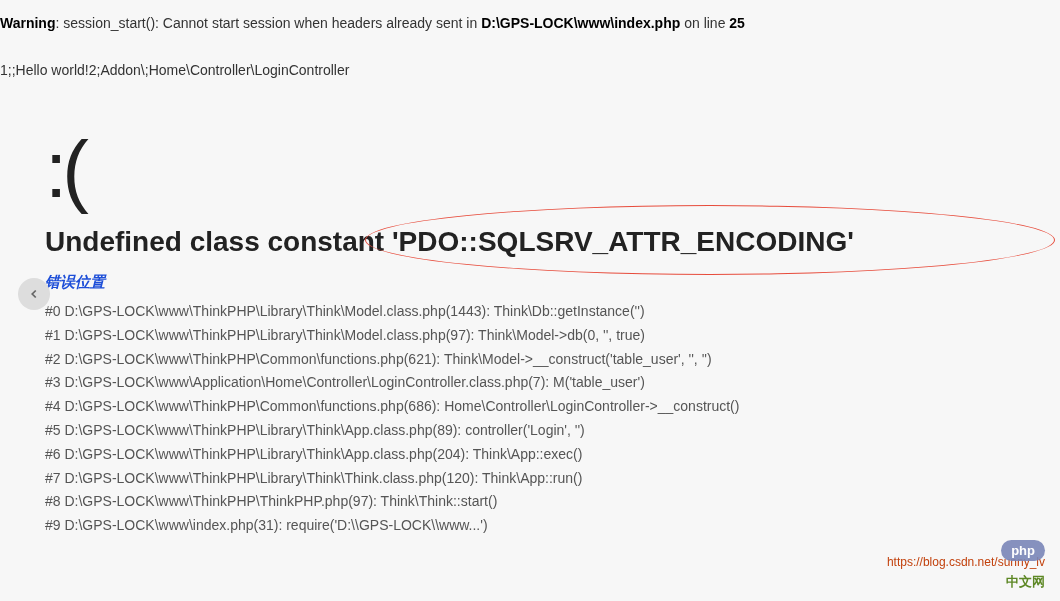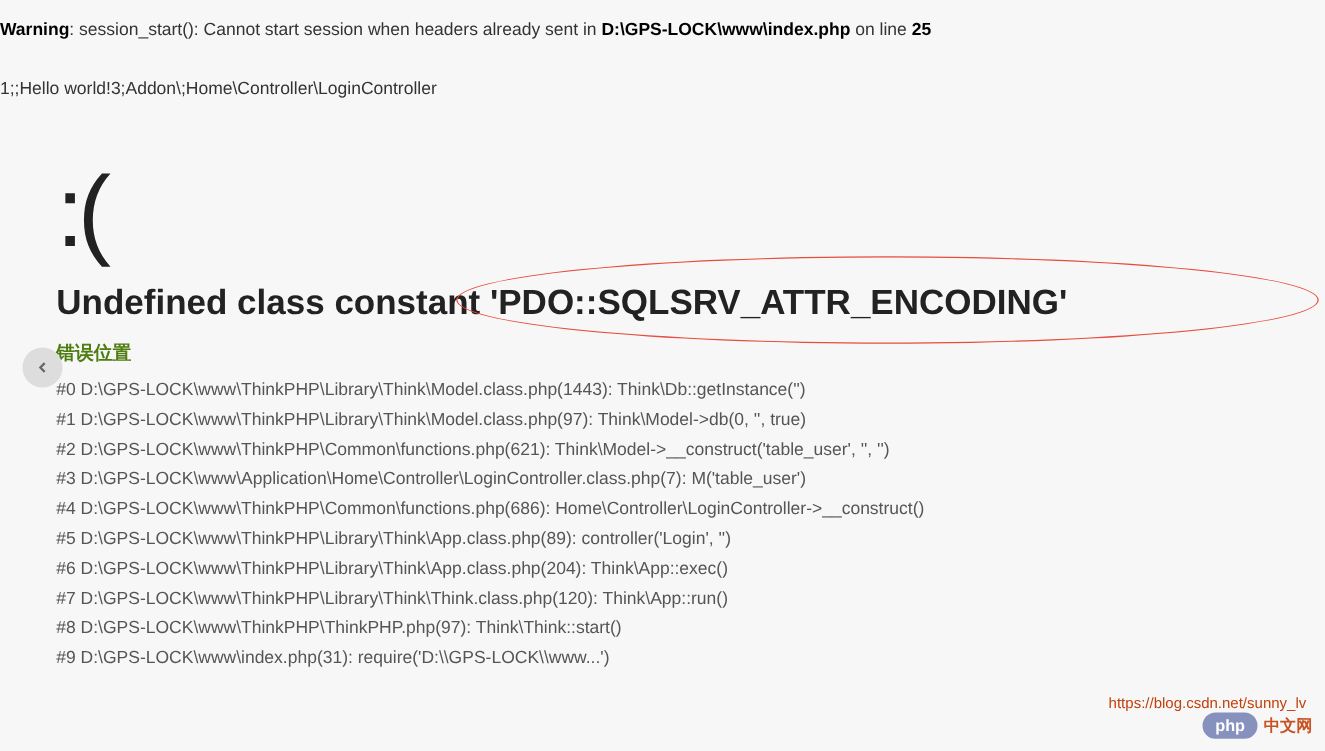--- a/index.html
+++ b/index.html
@@ -50,22 +50,23 @@
       border-radius: 50%;
       width: 690px;
       height: 70px;
       left: 365px;
       top: 205px;
       pointer-events: none;
     }
     .error-location {
       font-size: 15px;
       font-weight: bold;
-      color: #4d7c0f;
+      color: #1d4ed8;
       margin-bottom: 8px;
+      font-style: italic;
     }
     .file-info {
       font-size: 14px;
       color: #555;
       margin-bottom: 20px;
     }
     .file-info span {
       margin-right: 20px;
     }
     .trace-title {
@@ -96,50 +97,52 @@
       width: 14px;
       height: 14px;
     }
     .watermark {
       position: absolute;
       right: 10px;
       bottom: 10px;
       display: flex;
       align-items: center;
       opacity: 0.9;
+      flex-direction: column;
     }
     .watermark-php {
       background: #7a86b8;
       color: #fff;
       font-weight: bold;
       font-size: 13px;
       padding: 3px 10px;
       border-radius: 12px;
       margin-right: 5px;
     }
     .watermark-text {
-      color: #c2410c;
+      color: #4d7c0f;
       font-size: 13px;
       font-weight: bold;
+      margin-top: 12px;
     }
     .watermark-url {
       position: absolute;
       right: 15px;
       bottom: 32px;
       color: #c2410c;
       font-size: 12px;
     }
   </style>
 </head>
 <body>
 
 <div class="warning-line">
   <strong>Warning</strong><span>: session_start(): Cannot start session when headers already sent in </span><strong>D:\GPS-LOCK\www\index.php</strong><span> on line </span><strong>25</strong>
 </div>
-<div class="warning-line">1;;Hello world!3;Addon\;Home\Controller\LoginController</div>
+<div class="warning-line">1;;Hello world!2;Addon\;Home\Controller\LoginController</div>
 
 <div class="back-button">
   <svg viewBox="0 0 24 24" fill="none" stroke="#666" stroke-width="3">
     <polyline points="15 18 9 12 15 6"></polyline>
   </svg>
 </div>
 
 <div class="content">
   <div class="sad-face">:(</div>
   <h1 class="error-title">Undefined class constant 'PDO::SQLSRV_ATTR_ENCODING'</h1>

